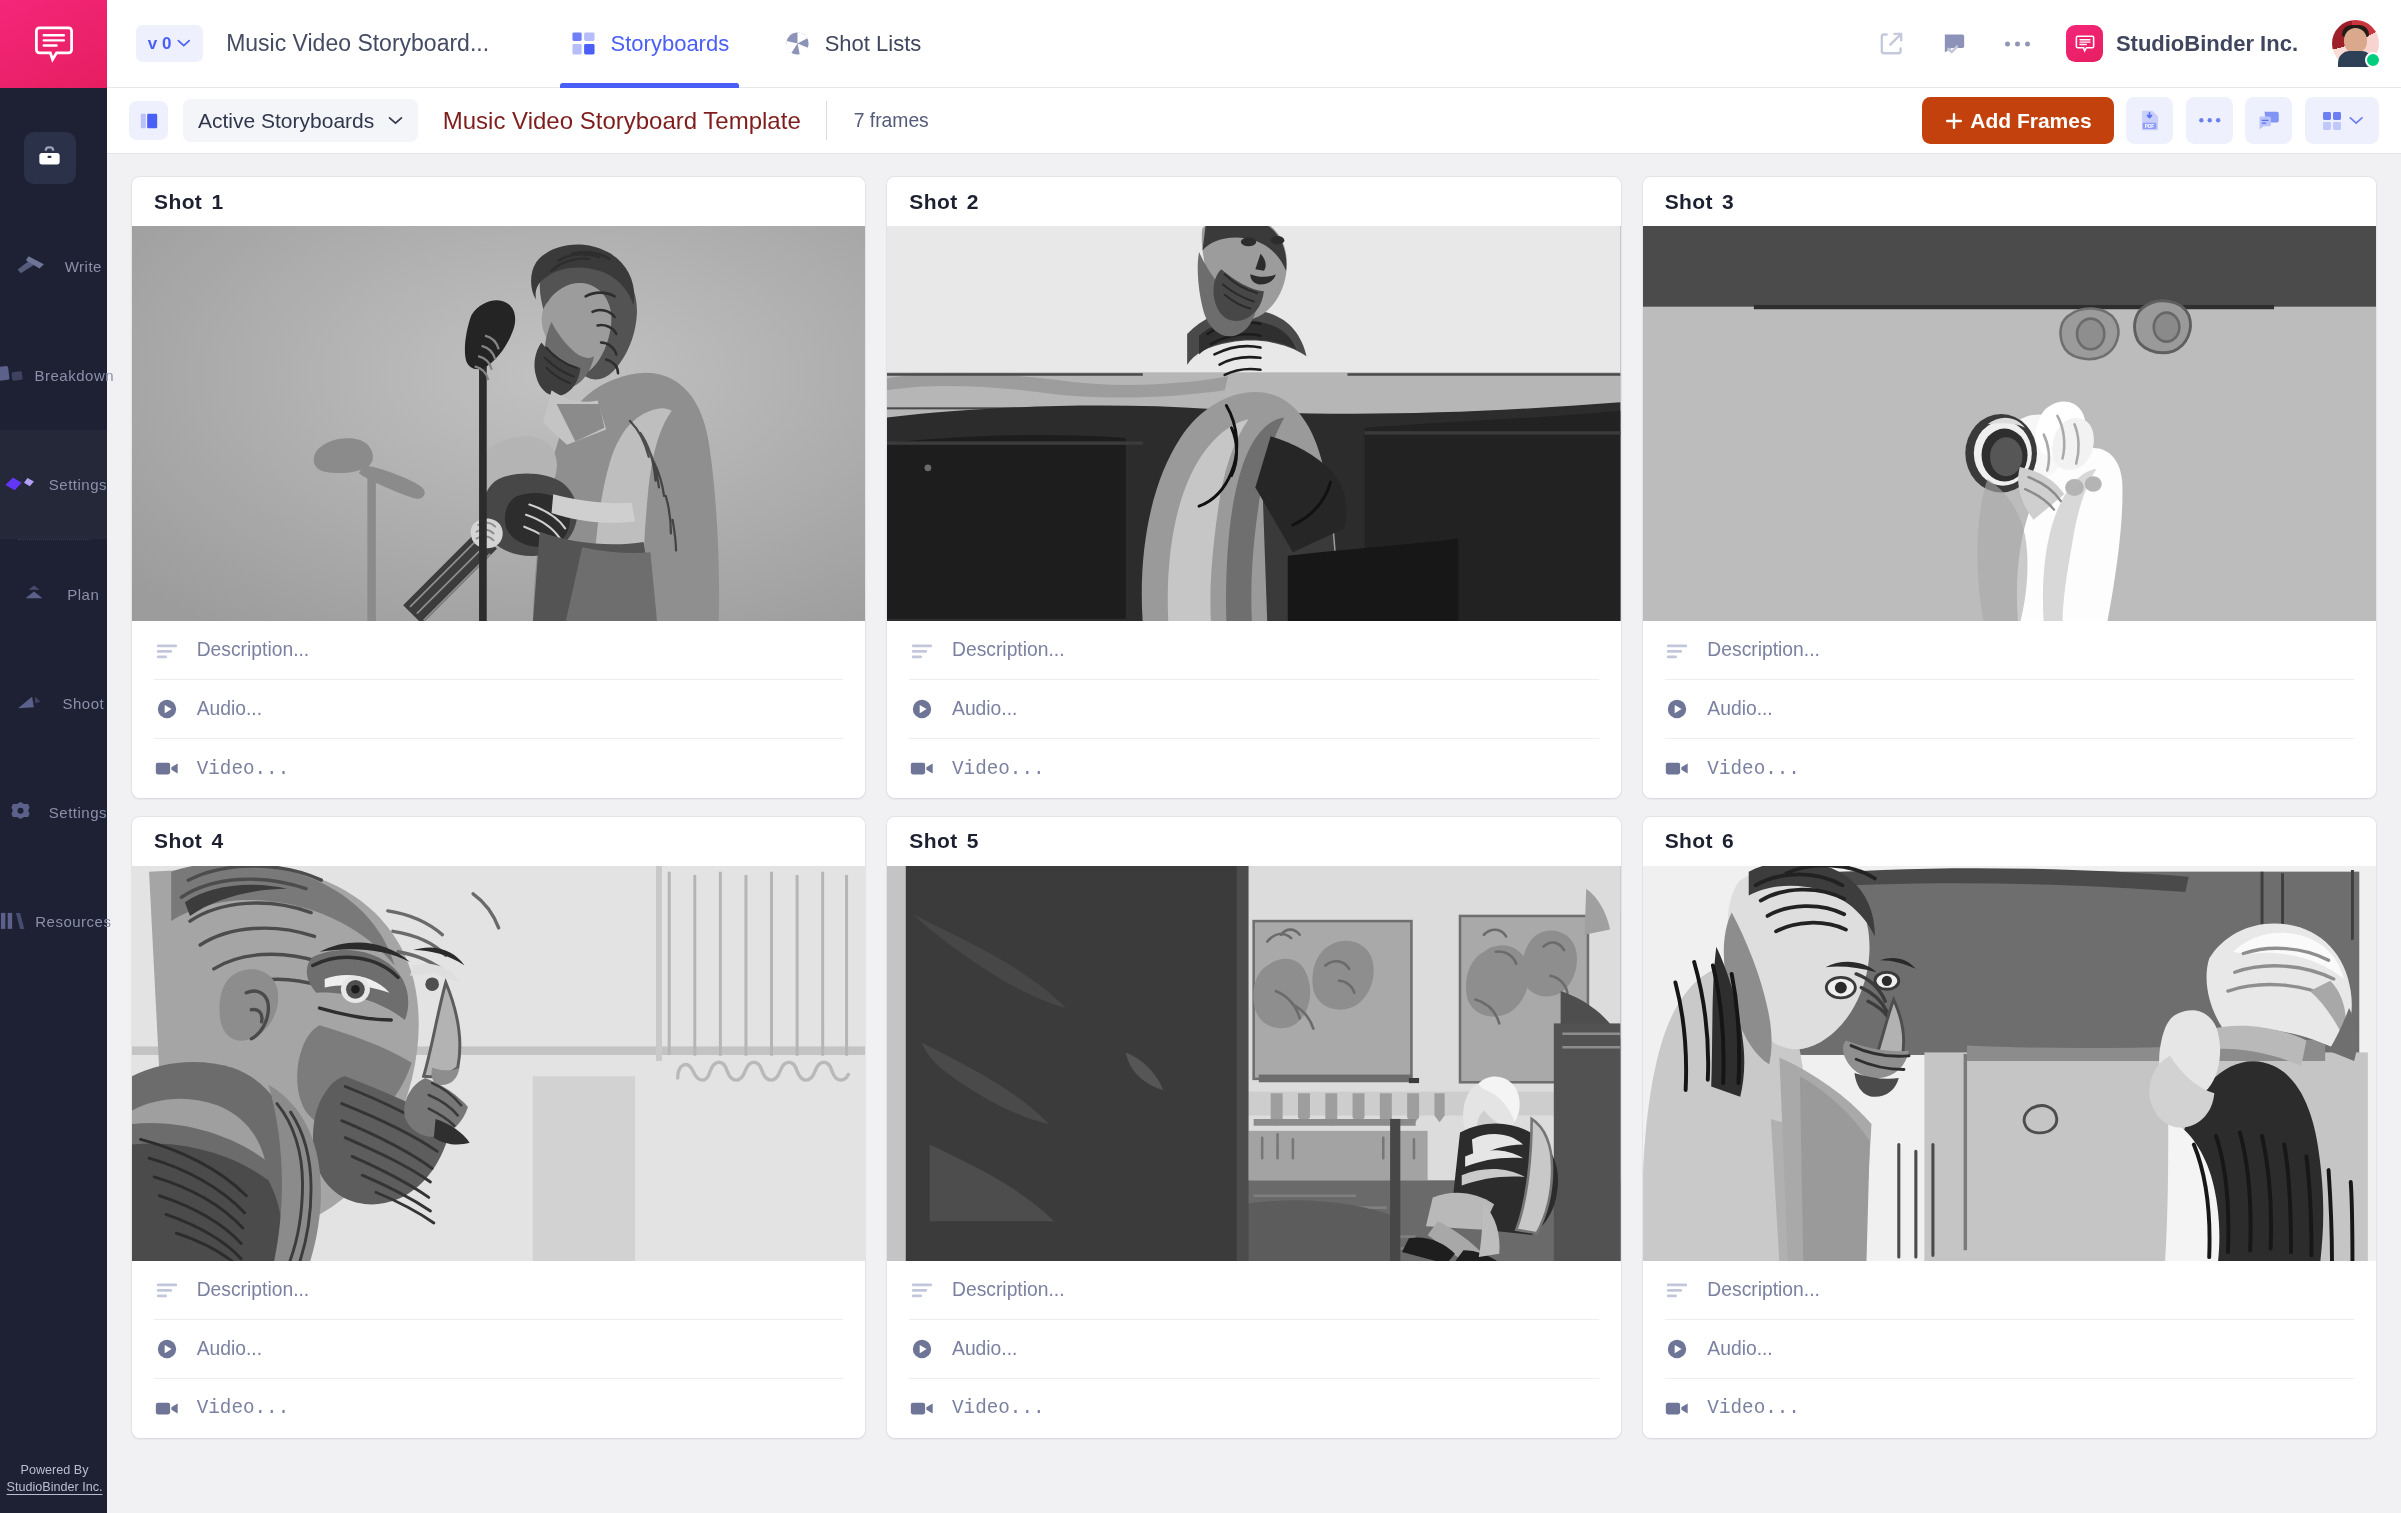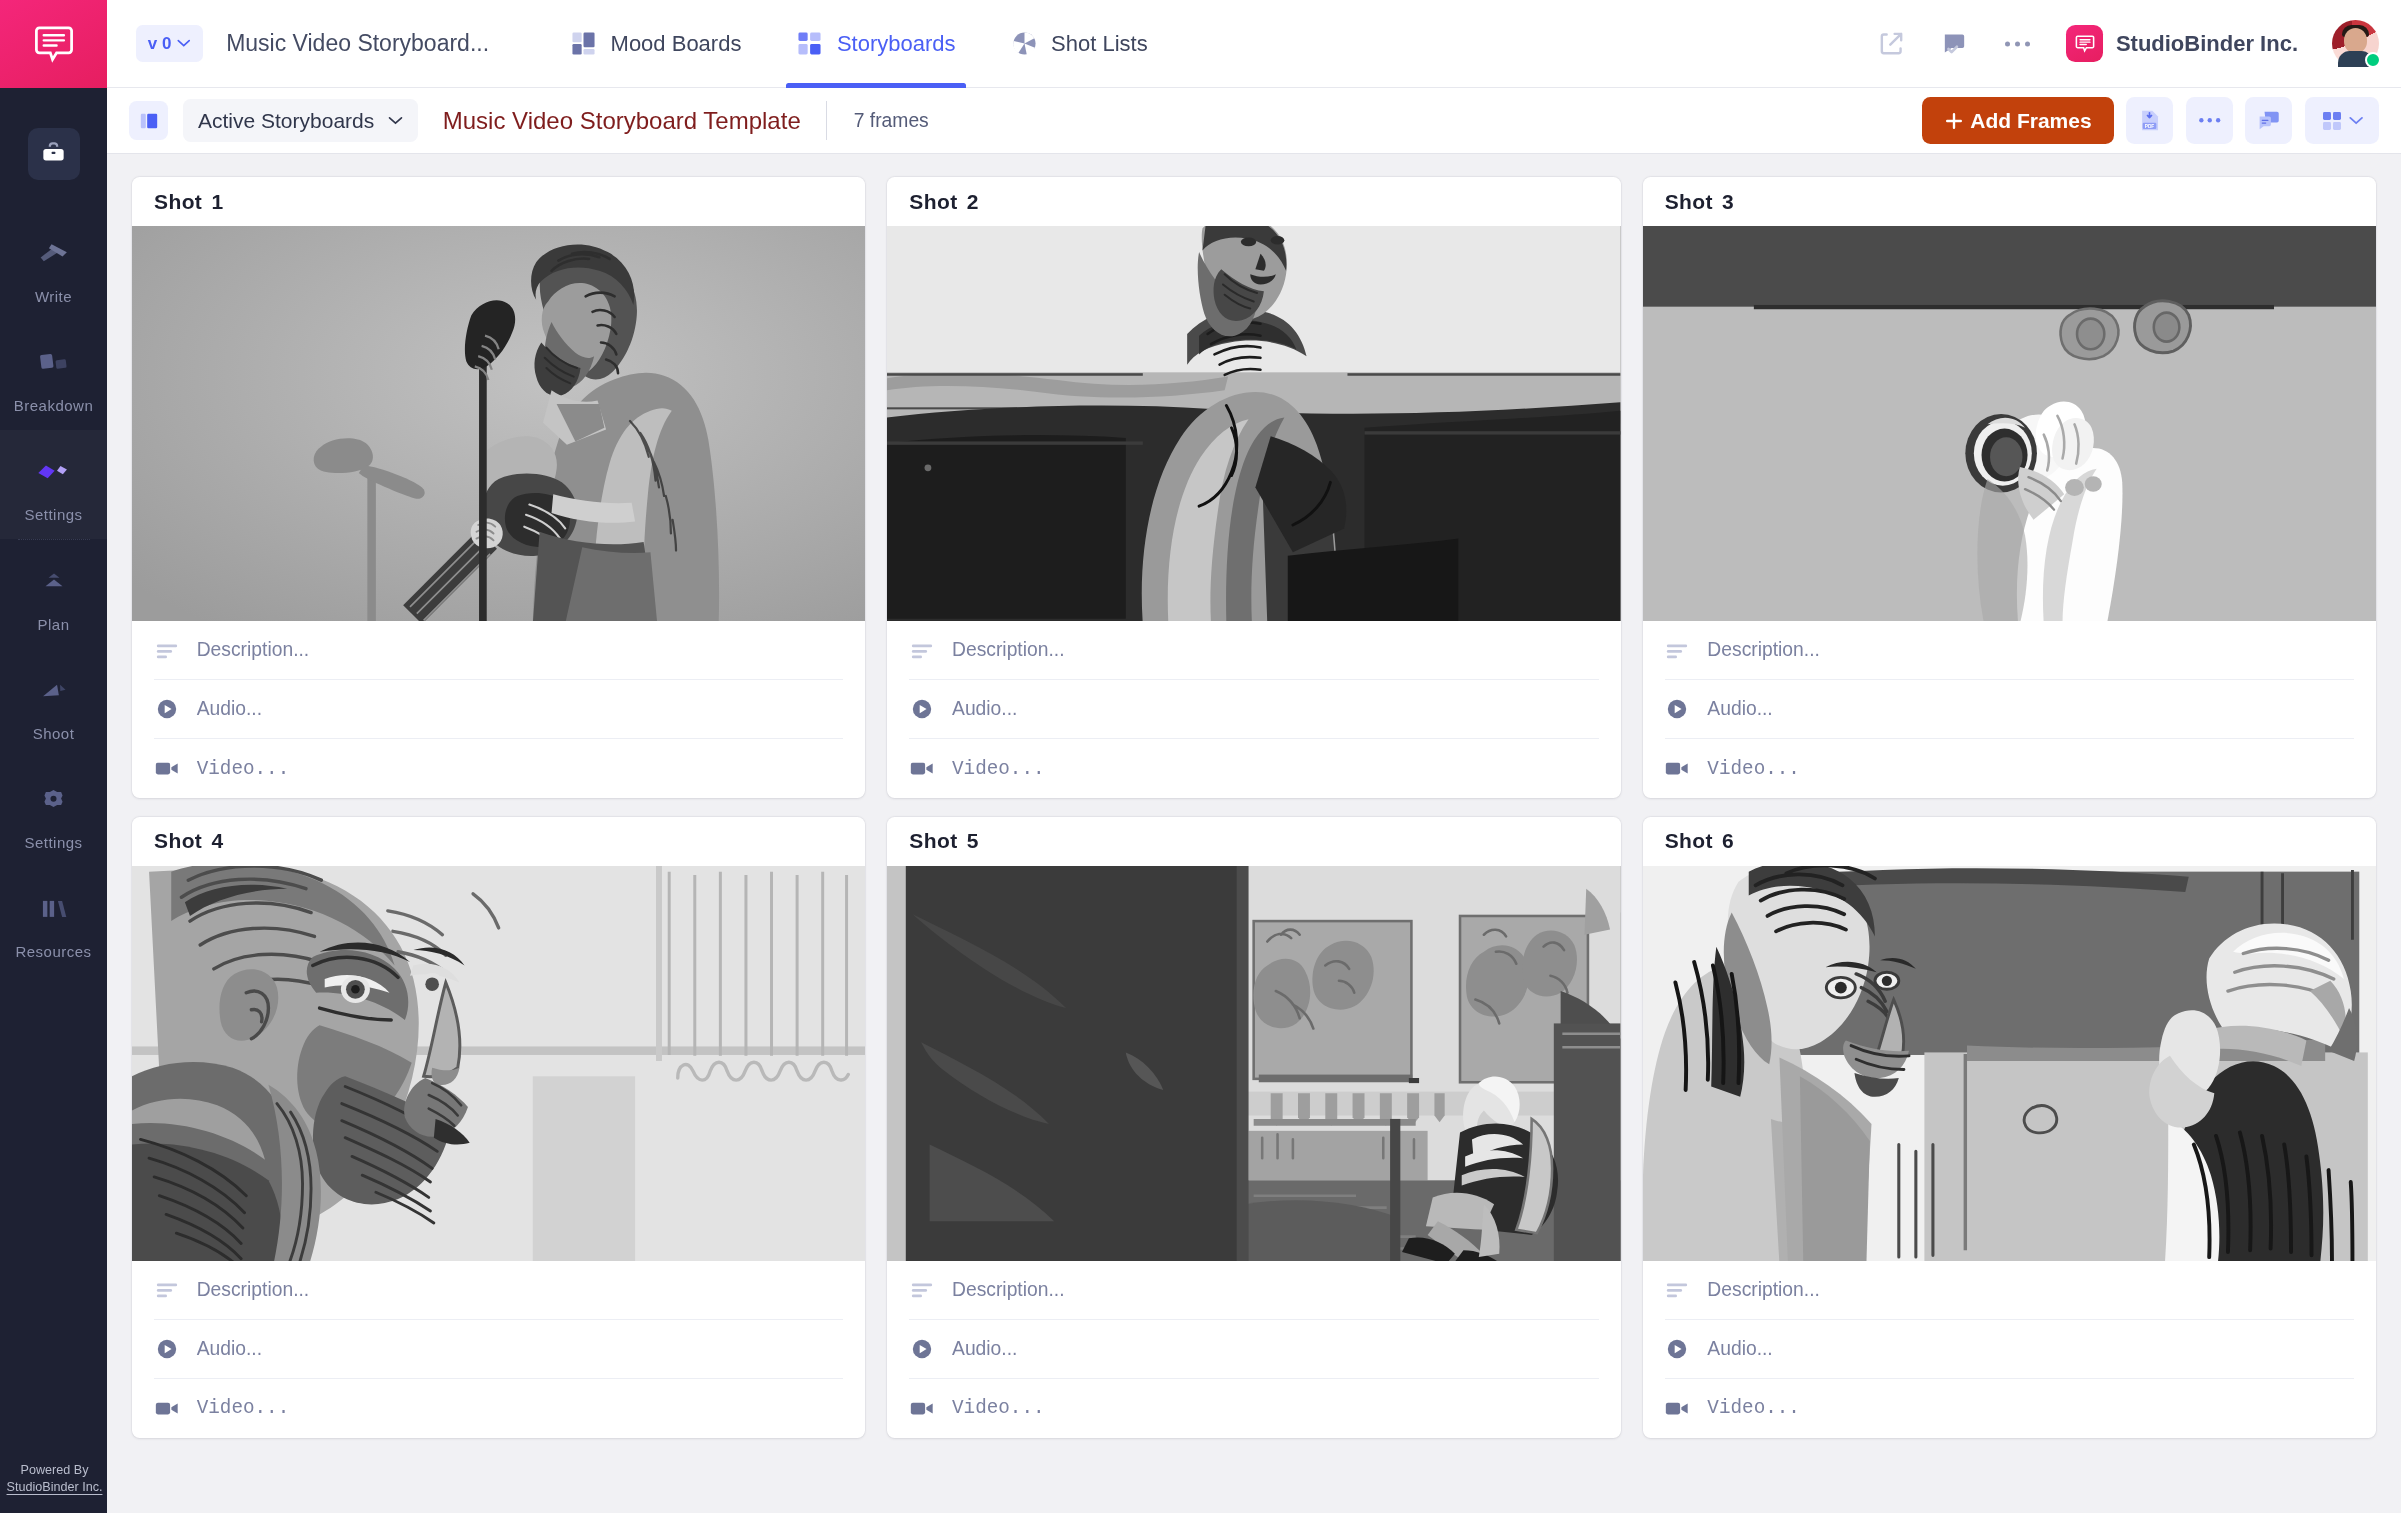--- a/index.html
+++ b/index.html
@@ -19,21 +19,21 @@
     position: relative;
   }
   .sb-logo {
     width: 107px; height: 88px;
     background: linear-gradient(150deg,#f4267a 0%,#e61e60 100%);
     display: flex; align-items: center; justify-content: center;
   }
   .sb-items { width: 100%; padding-top: 15px; }
   .sb-item {
     width: 100%; height: 109px;
-    display: flex; flex-direction: column;
+    display: flex; flex-direction: row;
     align-items: center; justify-content: center;
     cursor: pointer; gap: 7.6px;
   }
   .sb-item.active-block { background: #252839; }
   .sb-icon-box {
     width: 52px; height: 52px; border-radius: 10px;
     display: flex; align-items: center; justify-content: center;
   }
   .sb-icon-box.boxed { background: #2b3149; }
   .sb-label {
@@ -299,29 +299,20 @@
     <header class="hdr">
       <div class="ver-chip">
         <span>v 0</span>
         <svg width="13.5" height="8.4" viewBox="0 0 16 10">
           <path d="M1.5 2 8 7.8 14.5 2" fill="none" stroke="#4a5ff5" stroke-width="2" stroke-linecap="round"></path>
         </svg>
       </div>
       <div class="proj-title">Music Video Storyboard...</div>
 
       <nav class="tabs">
-        <div class="tab">
-          <svg width="27" height="27" viewBox="0 0 22 22">
-            <rect x="2" y="2" width="7.5" height="8" rx="1" fill="#cfd3ee"></rect>
-            <rect x="11" y="2" width="9" height="12" rx="1" fill="#6b73a8"></rect>
-            <rect x="2" y="11.5" width="7.5" height="8.5" rx="1" fill="#6b73a8"></rect>
-            <rect x="11" y="15.5" width="9" height="4.5" rx="1" fill="#cfd3ee"></rect>
-          </svg>
-          <span>Mood Boards</span>
-        </div>
         <div class="tab active">
           <svg width="27" height="27" viewBox="0 0 22 22">
             <rect x="2" y="2" width="7.5" height="7" rx="1.2" fill="#6f7df7"></rect>
             <rect x="11.5" y="2" width="8.5" height="7" rx="1.2" fill="#b6bdfb"></rect>
             <rect x="2" y="11.5" width="7.5" height="8.5" rx="1.2" fill="#b6bdfb"></rect>
             <rect x="11.5" y="11.5" width="8.5" height="8.5" rx="1.2" fill="#4a5ff5"></rect>
           </svg>
           <span>Storyboards</span>
         </div>
         <div class="tab">

